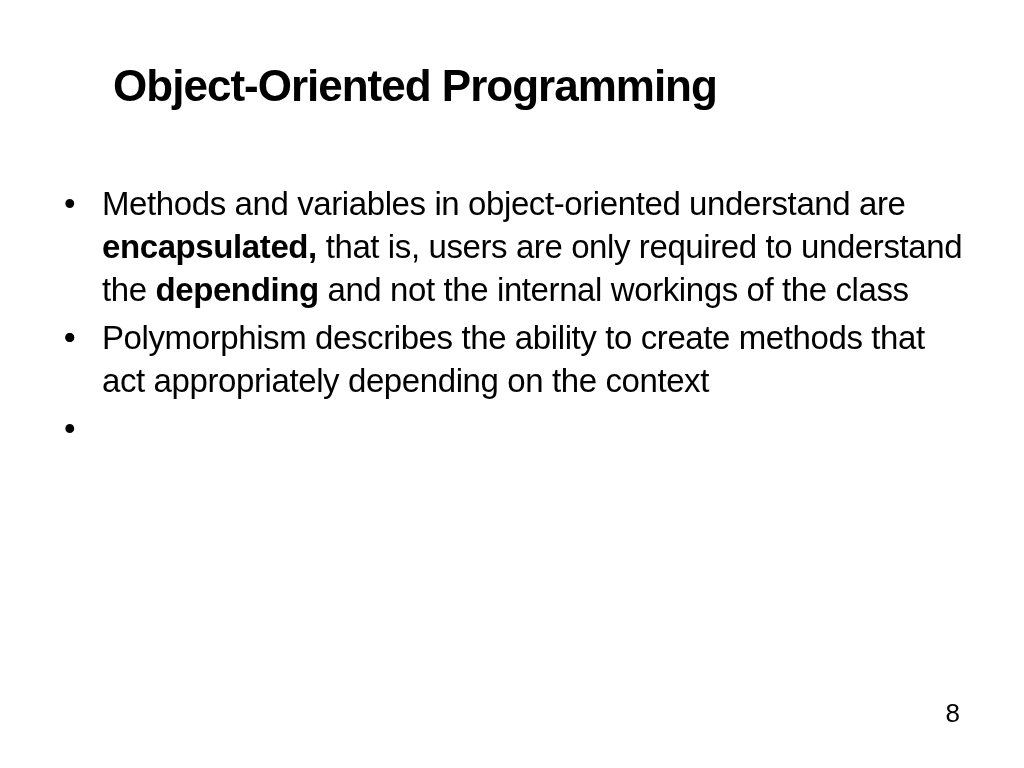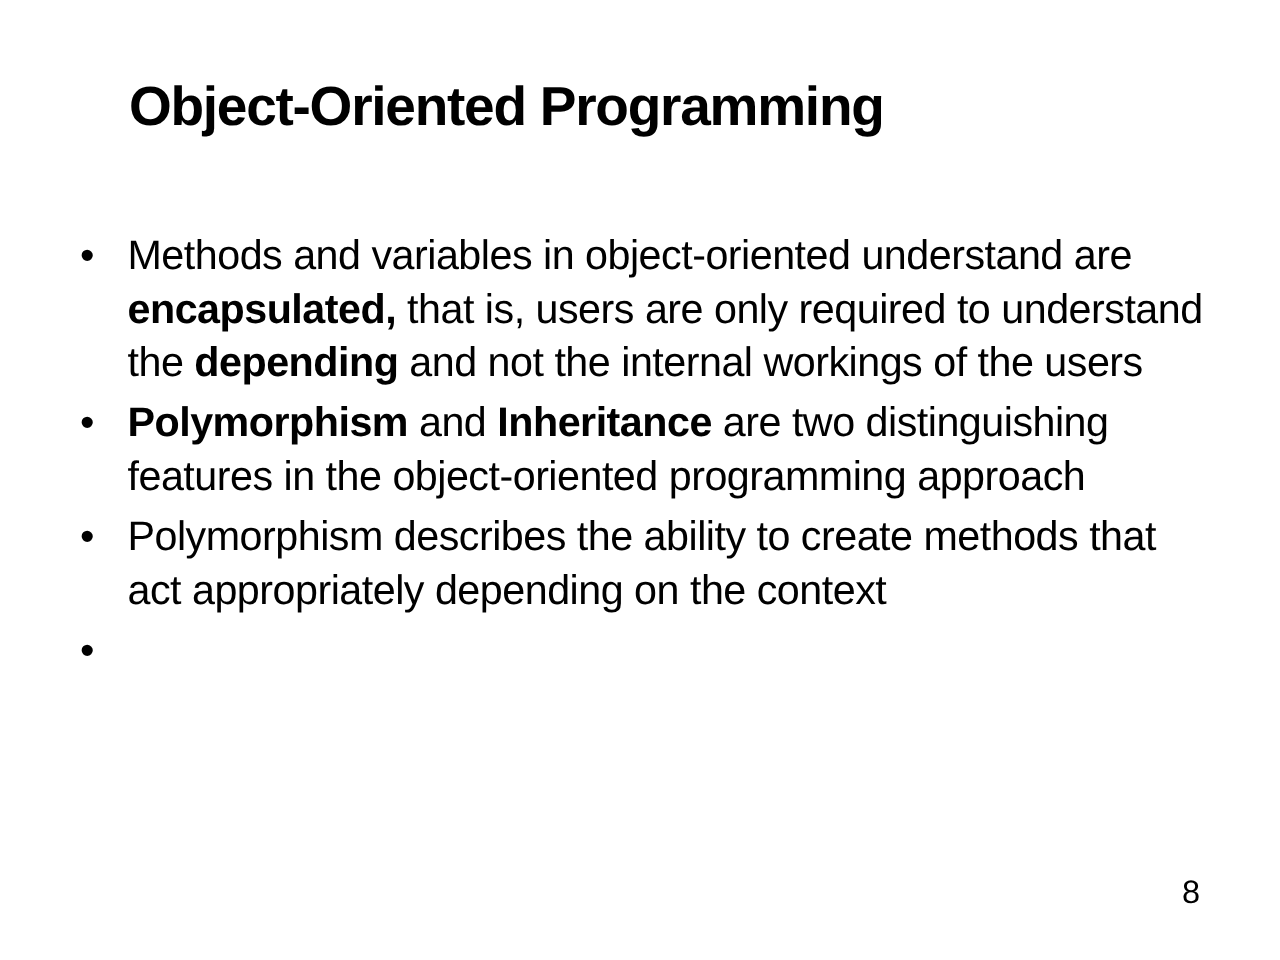--- a/index.html
+++ b/index.html
@@ -24,20 +24,21 @@
     position: absolute;
     top: 60px;
     left: 0;
     width: 810px;
     text-align: center;
     font-size: 44px;
     font-weight: bold;
     letter-spacing: -1px;
     line-height: 1.2;
     margin: 0;
+    padding-left: 10px;
   }
   .bullet-list {
     position: absolute;
     top: 182px;
     left: 62px;
     width: 902px;
     margin: 0;
     padding: 0;
     list-style: none;
   }
@@ -70,26 +71,25 @@
 </style>
 </head>
 <body style="--bg-color: #ffffff; --text-color: #000000;">
 
 <div class="slide">
   <h1 class="slide-title">Object-Oriented Programming</h1>
 
   <ul class="bullet-list">
   <li>
     <span class="bullet-glyph">•</span>
-    <span class="bullet-text"><span class="seg">Methods and variables in object-oriented understand are </span><span class="seg-bold">encapsulated,</span><span class="seg"> that is, users are only required to understand the </span><span class="seg-bold">depending</span><span class="seg"> and not the internal workings of the users</span></span>
+    <span class="bullet-text"><span class="seg">Methods and variables in object-oriented understand are </span><span class="seg-bold">encapsulated,</span><span class="seg"> that is, users are only required to understand the </span><span class="seg-bold">depending</span><span class="seg"> and not the internal workings of the class</span></span>
   </li>
 
   <li>
     <span class="bullet-glyph">•</span>
-    <span class="bullet-text"><span class="seg-bold">Polymorphism</span><span class="seg"> and </span><span class="seg-bold">Inheritance</span><span class="seg"> are two distinguishing features in the object-oriented programming approach</span></span>
   </li>
 
   <li>
     <span class="bullet-glyph">•</span>
     <span class="bullet-text"><span class="seg">Polymorphism describes the ability to create methods that act appropriately depending on the context</span></span>
   </li>
 
   <li>
     <span class="bullet-glyph">•</span>
   </li>

